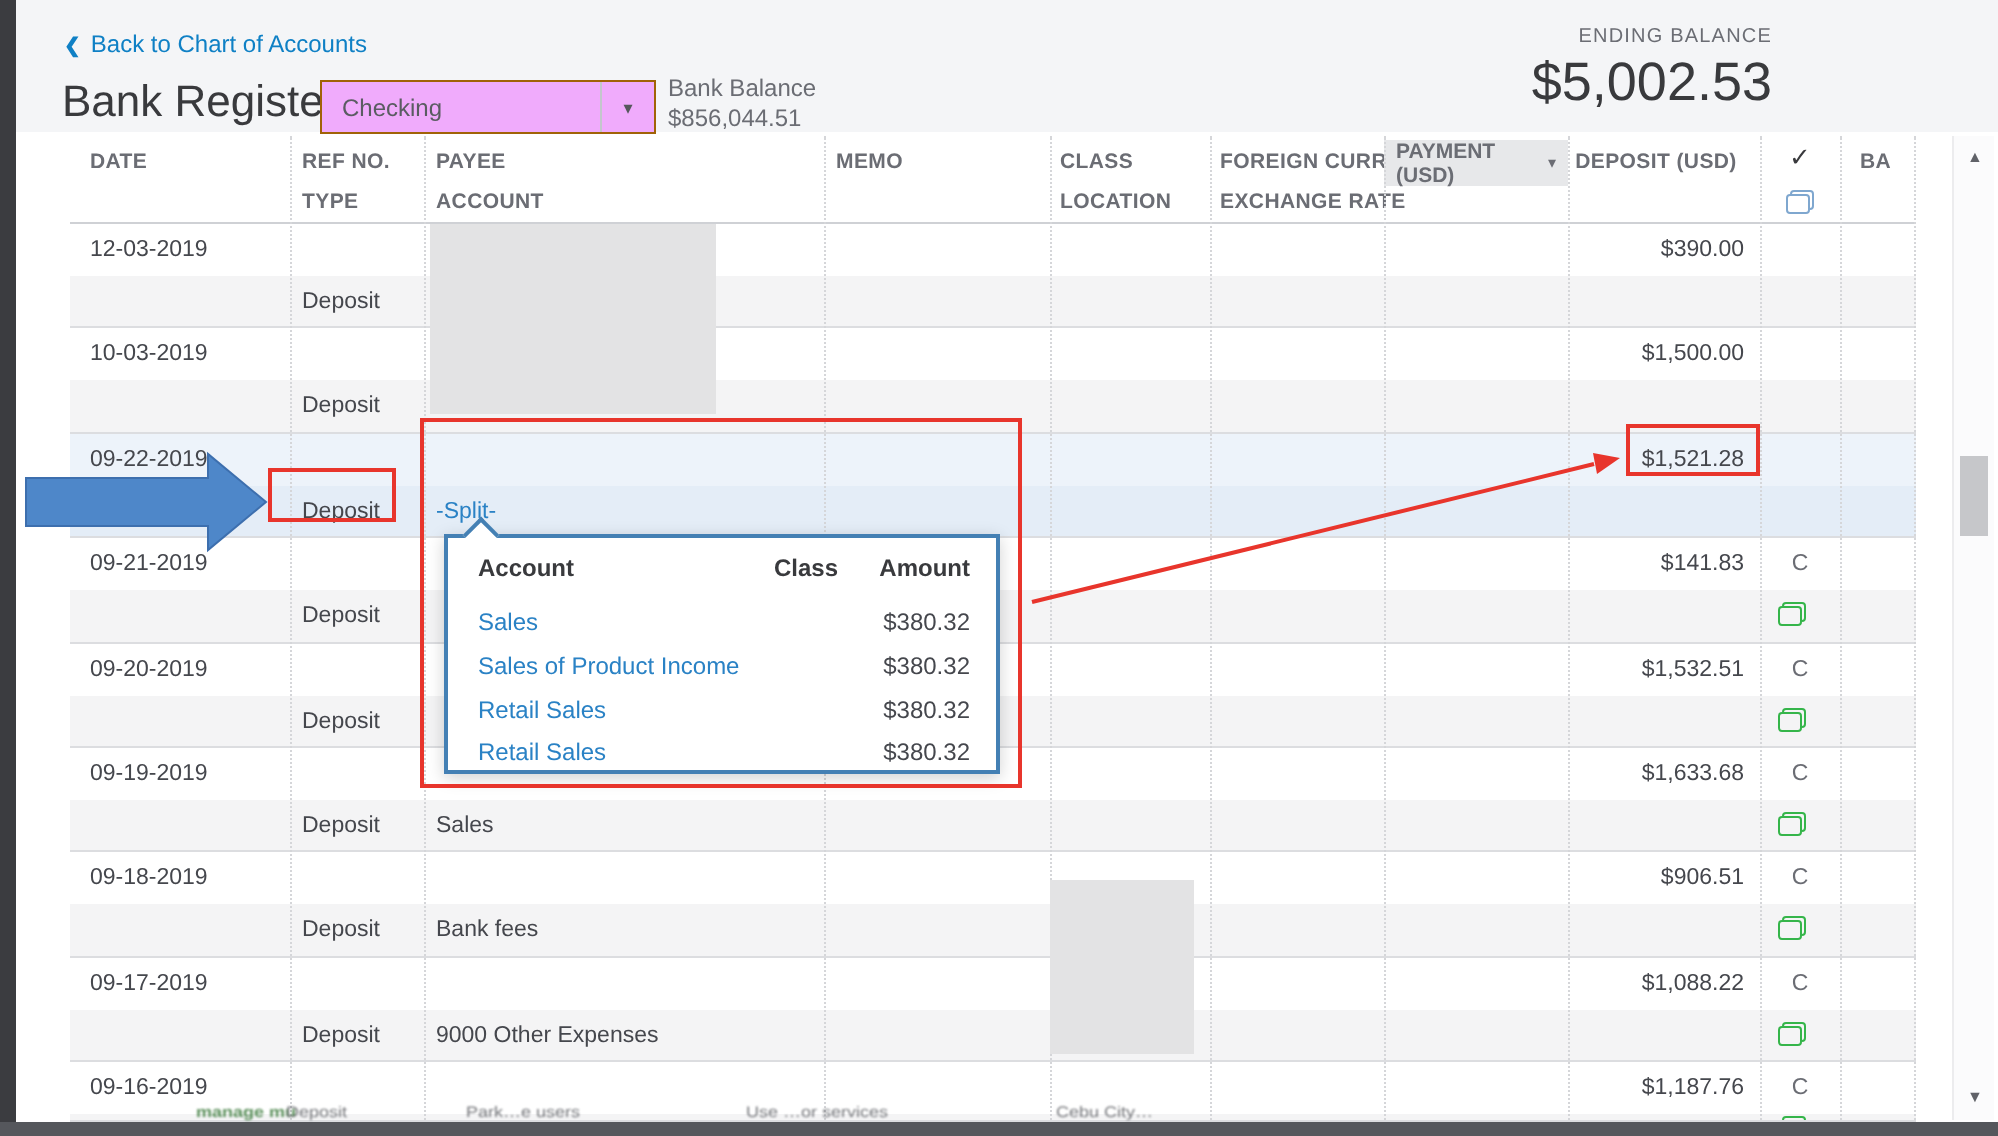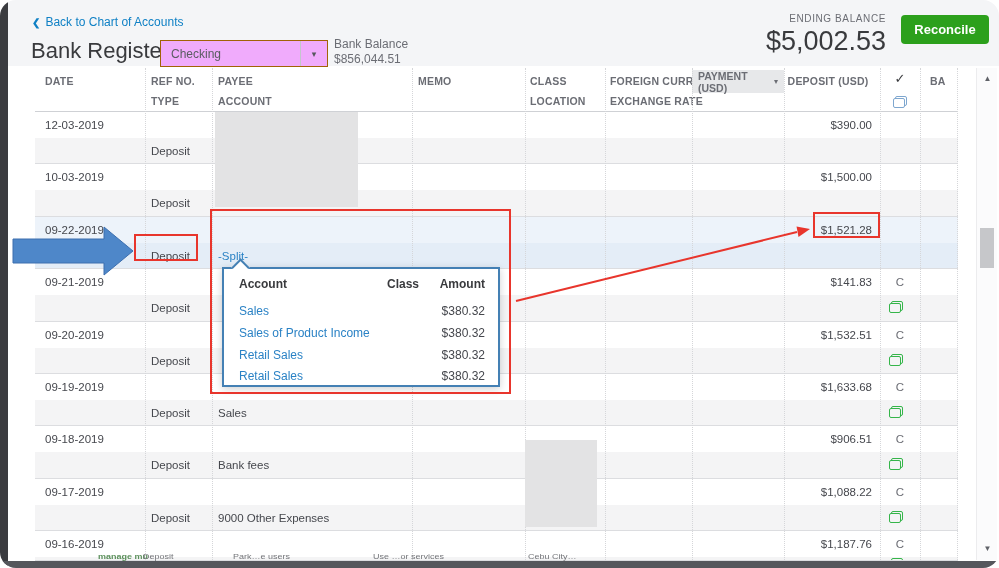--- a/index.html
+++ b/index.html
@@ -1,17 +1,17 @@
 <!DOCTYPE html>
 <html><head>
 <meta charset="utf-8">
 <style>
   * { margin:0; padding:0; box-sizing:border-box; }
   body { font-family:"Liberation Sans", sans-serif; background:#fff; }
-  .screen { position:relative; width:999px; height:568px; overflow:hidden; background:#ffffff; color:#44464c;border-radius:16px; }
+  .screen { position:relative; width:999px; height:568px; overflow:hidden; background:#ffffff; color:#44464c; }
 
   
   .left-bar { position:absolute; left:0; top:0; width:8px; height:568px; background:#3b3c40; z-index:8; }
   .bottom-bar { position:absolute; left:0; top:561px; width:999px; height:7px; background:#55575c; z-index:9; }
 
   
   .topbar { position:absolute; left:8px; top:0; width:991px; height:66px; background:#f4f5f7; z-index:2; }
   .back-link { position:absolute; left:24px; top:15px; font-size:12px; color:#0f80c5; cursor:pointer; }
   .back-link .chev { font-size:10px; margin-right:5px; font-weight:bold; }
   .page-title { position:absolute; left:23px; top:38px; font-size:22px; color:#393a3d; }
@@ -96,21 +96,20 @@
       <span class="caret-btn">▾</span>
     </div>
     <div class="bank-balance">
       <div>Bank Balance</div>
       <div>$856,044.51</div>
     </div>
     <div class="ending">
       <div class="lbl">ENDING BALANCE</div>
       <div class="val">$5,002.53</div>
     </div>
-    <button class="reconcile-btn">Reconcile</button>
   </div>
 
   <div class="thead">
     <span class="th l1" style="left:10px">DATE</span>
     <span class="th l1" style="left:116px">REF NO.</span>
     <span class="th l2" style="left:116px">TYPE</span>
     <span class="th l1" style="left:183px">PAYEE</span>
     <span class="th l2" style="left:183px">ACCOUNT</span>
     <span class="th l1" style="left:383px">MEMO</span>
     <span class="th l1" style="left:495px">CLASS</span>

